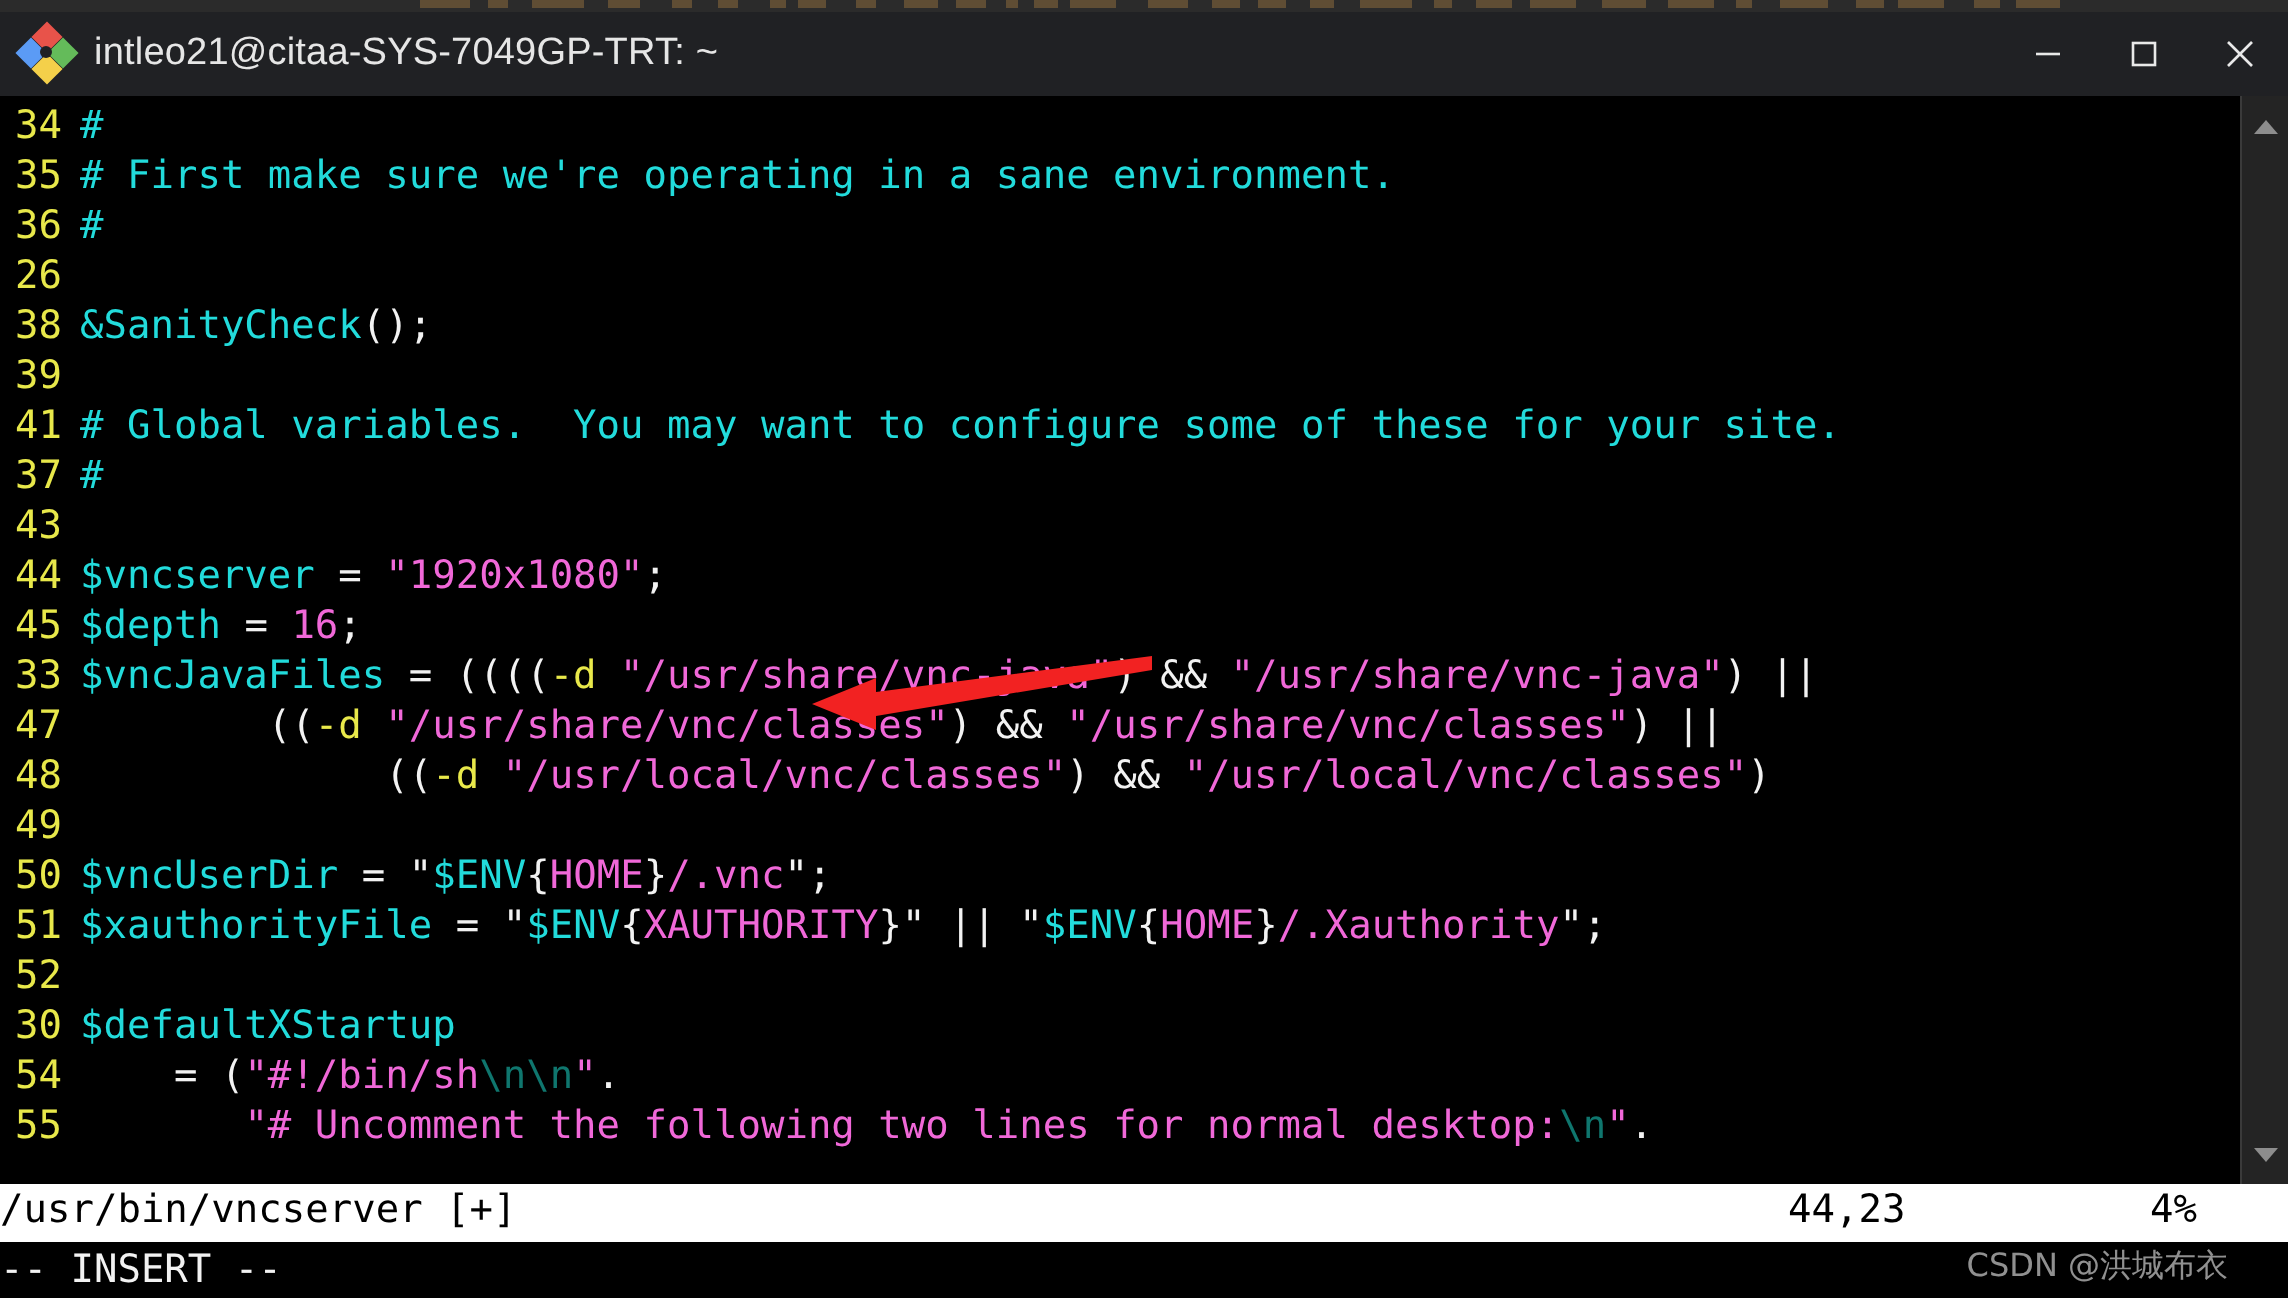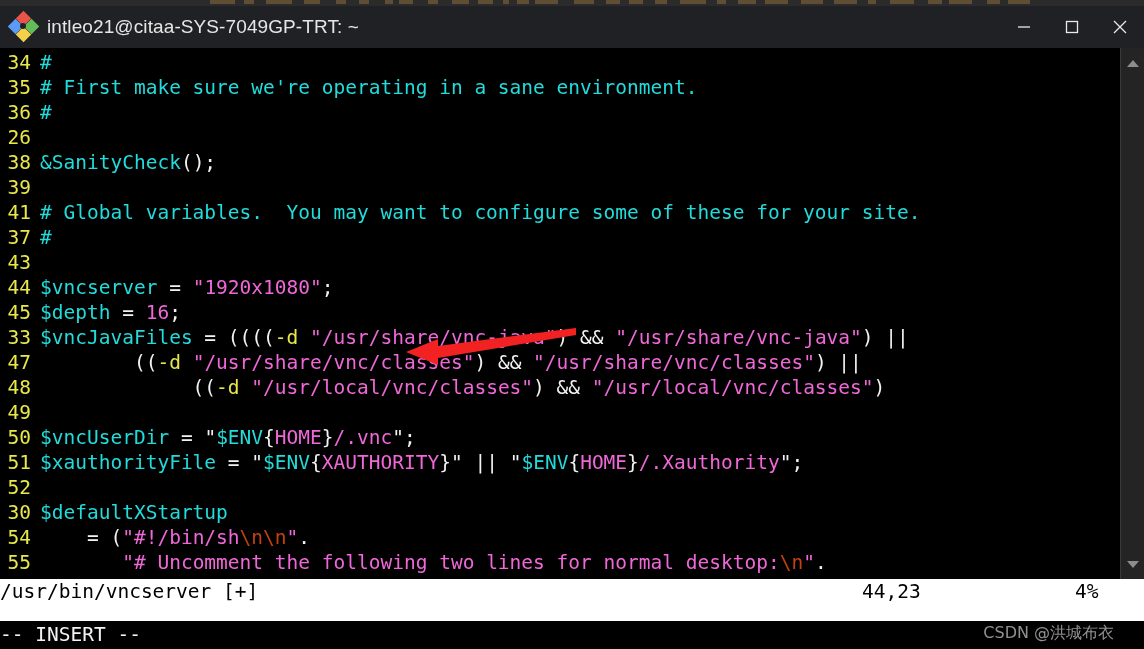--- a/index.html
+++ b/index.html
@@ -59,21 +59,21 @@
   }
   .ln {
     color:#e8e84a; display:inline-block; width:40px; text-align:right;
     padding-right:9px;
   }
   .c-cmt  { color:#22dbdb; }   
   .c-var  { color:#22dbdb; }   
   .c-op   { color:#f2f2f2; }   
   .c-str  { color:#f068d8; }   
   .c-flag { color:#e8e84a; }   
-  .c-esc  { color:#c2410c; }   
+  .c-esc  { color:#0f766e; }   
 
   
   #annotation-arrow {
     position:absolute; left:398px; top:278px; width:180px; height:42px;
     pointer-events:none;
   }
 
   
   #scrollbar {
     position:absolute; right:0; top:0; width:24px; bottom:0;
@@ -84,25 +84,25 @@
     display:flex; align-items:center; justify-content:center;
   }
   #scroll-up-arrow { top:4px; }
   #scroll-down-arrow { bottom:4px; }
   .tri { width:0; height:0; border-left:6px solid transparent; border-right:6px solid transparent; }
   .tri-up { border-bottom:7px solid #8d8d8d; }
   .tri-down { border-top:7px solid #8d8d8d; }
 
   
   #status-line {
-    flex:0 0 26px; height:42px; background:#ffffff; color:#000;
+    flex:0 0 26px; height:29px; background:#ffffff; color:#000;
     font-size:19.5px; line-height:26px; white-space:pre; position:relative;
   }
   #status-file { position:absolute; left:0;  top:0; }
-  #status-position { position:absolute; left:862px; top:0;text-align:right; }
+  #status-position { position:absolute; left:894px; top:0;text-align:right; }
   #status-percent { position:absolute; left:1075px; top:0; }
 
   
   #mode-line {
     flex:0 0 28px; height:28px; background:#000; color:#f2f2f2;
     font-size:19.5px; line-height:28px; white-space:pre; position:relative;
   }
   #mode-text { position:absolute; left:0; top:0; }
 
   

